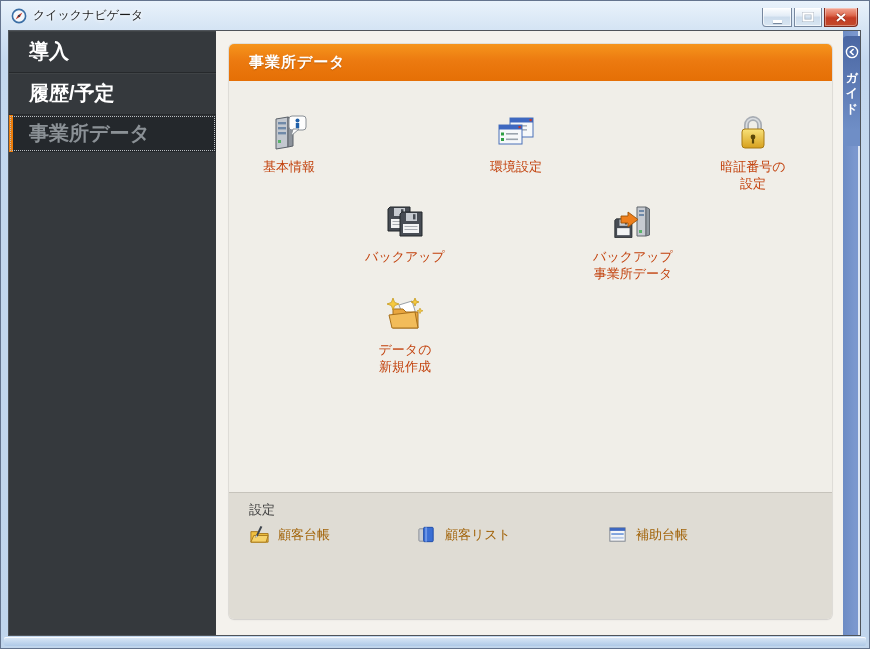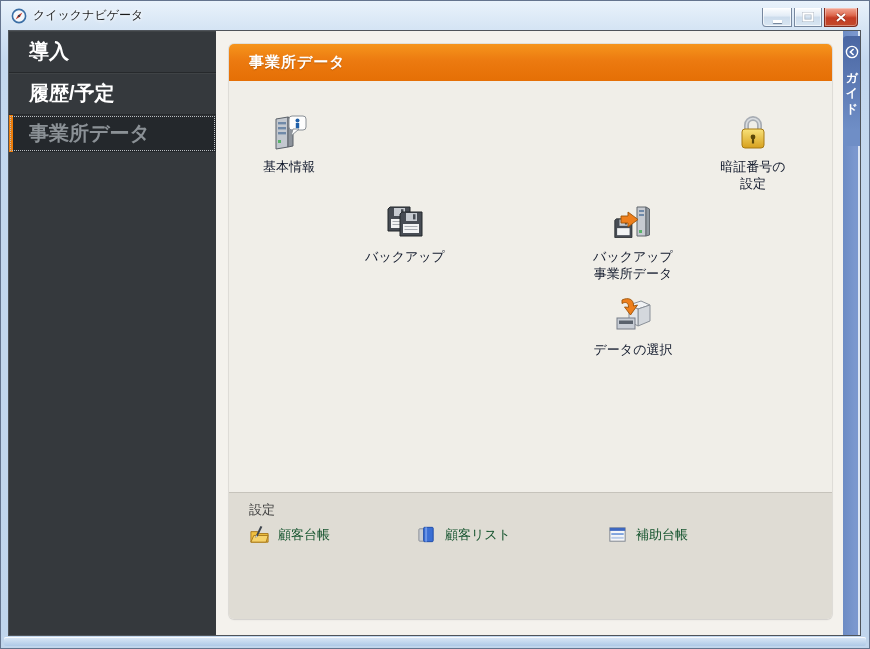--- a/index.html
+++ b/index.html
@@ -48,28 +48,28 @@
     display:flex;flex-direction:column;border-radius:5px;
     box-shadow:0 0 0 1px rgba(0,0,0,.07),0 1px 2px rgba(0,0,0,.08);}
   .card-header{height:37px;flex:none;border-radius:5px 5px 0 0;
     background:linear-gradient(#F6951C,#EC7A10 45%,#E56F05);
     display:flex;align-items:center;padding-left:20px;
     color:#fff;font-size:15px;font-weight:bold;letter-spacing:1px;
     text-shadow:0 1px 1px rgba(120,60,0,.4);}
   .card-body{flex:1;position:relative;background:#F0EEE8;}
   .nav-item{position:absolute;width:120px;display:flex;flex-direction:column;align-items:center;cursor:pointer;}
   .nav-item .big-icon{width:40px;height:40px;}
-  .nav-item .lbl{margin-top:5px;font-size:13px;line-height:17px;color:#0f172a;text-align:center;}
+  .nav-item .lbl{margin-top:5px;font-size:13px;line-height:17px;color:#c2410c;text-align:center;}
 
   .card-settings{height:127px;flex:none;background:#DFDCD4;border-top:1px solid #C6C3BB;
     border-radius:0 0 5px 5px;position:relative;}
   .settings-title{position:absolute;left:20px;top:8px;font-size:13px;color:#3E3E3E;}
   .set-item{position:absolute;top:31px;display:flex;align-items:center;gap:8px;cursor:pointer;}
   .set-item .small-icon{width:21px;height:21px;display:inline-flex;}
-  .set-item .set-lbl{font-size:13px;color:#14532d;}
+  .set-item .set-lbl{font-size:13px;color:#a16207;}
 
   
   .guide{width:17px;flex:none;position:relative;
     background:linear-gradient(90deg,#6D8CC4,#7B97CE 70%);
     box-shadow:inset -2px 0 0 #DDE6F4;cursor:pointer;}
   .guide-tab{position:absolute;left:0;top:5px;width:17px;height:110px;
     background:linear-gradient(#4A66A2,#6F8EC6 85%);border-radius:4px 0 0 4px;
     display:flex;flex-direction:column;align-items:center;padding-top:9px;}
   .guide-chevron{width:14px;height:14px;flex:none;}
   .guide-label{margin-top:4px;writing-mode:vertical-rl;color:#fff;font-weight:bold;
@@ -148,20 +148,42 @@
                 <circle cx="28.5" cy="7.4" r="2" fill="#1F5FA8"></circle>
                 <rect x="26.8" y="10" width="3.4" height="5.2" fill="#1F5FA8"></rect>
               </svg>
             </span>
             <div class="lbl">
               <div>基本情報</div>
               <div></div>
             </div>
           </div>
 
+          <div class="nav-item" style="left:227px;top:32px;">
+            <span class="big-icon">
+              <svg viewBox="0 0 40 40" width="40" height="40">
+                <rect x="14" y="5" width="23" height="19" fill="#F6F8FA" stroke="#4A71B8"></rect>
+                <rect x="14" y="5" width="23" height="4.5" fill="#3E68C0"></rect>
+                <rect x="33.5" y="6" width="2.2" height="2.2" fill="#C0392B"></rect>
+                <rect x="17" y="12" width="14" height="1.6" fill="#AAB2BB"></rect>
+                <rect x="17" y="16" width="14" height="1.6" fill="#AAB2BB"></rect>
+                <rect x="3" y="12" width="23" height="19" fill="#F6F8FA" stroke="#4A71B8"></rect>
+                <rect x="3" y="12" width="23" height="4.5" fill="#3E68C0"></rect>
+                <rect x="22.5" y="13" width="2.2" height="2.2" fill="#C0392B"></rect>
+                <rect x="5" y="19.5" width="3" height="3" fill="#2F9E44"></rect>
+                <rect x="10" y="20" width="12" height="1.6" fill="#9AA4AE"></rect>
+                <rect x="5" y="25" width="3" height="3" fill="#2F9E44"></rect>
+                <rect x="10" y="25.5" width="12" height="1.6" fill="#9AA4AE"></rect>
+              </svg>
+            </span>
+            <div class="lbl">
+              <div>環境設定</div>
+              <div></div>
+            </div>
+          </div>
 
           <div class="nav-item" style="left:464px;top:32px;">
             <span class="big-icon">
               <svg viewBox="0 0 40 40" width="40" height="40">
                 <defs>
                   <linearGradient id="gg" x1="0" y1="0" x2="0" y2="1">
                     <stop offset="0" stop-color="#F8E27A"></stop>
                       <stop offset="1" stop-color="#D7A01D"></stop>
                   </linearGradient>
                 </defs>
@@ -221,37 +243,37 @@
                 </g>
                 <path d="M8 13 h7 v-4 l10 7.5 -10 7.5 v-4 h-7 z" fill="#EE7F1C" stroke="#9C5208" stroke-width="0.9"></path>
               </svg>
             </span>
             <div class="lbl">
               <div>バックアップ</div>
               <div>事業所データ</div>
             </div>
           </div>
 
-
-          <div class="nav-item" style="left:344px;top:215px;">
-            <span class="big-icon">
-              <svg viewBox="0 0 40 40" width="40" height="40">
-                <path d="M16 9 L28 5 L37 9 L25 13 Z" fill="#F0F2F4" stroke="#8A9098"></path>
-                <path d="M37 9 V25 L25 30 V13 Z" fill="#D4D8DD" stroke="#8A9098"></path>
-                <path d="M16 9 V25 L25 30 V13 Z" fill="#E2E5E9" stroke="#8A9098"></path>
-                <rect x="4" y="22" width="18" height="11" fill="#C9CED6" stroke="#767D87"></rect>
-                <rect x="6" y="24.5" width="14" height="3.5" fill="#5A626D"></rect>
-                <path d="M9 4 C15 1 21 3 20.5 10 L24.5 9 L17.5 19 L11.5 11 L15.5 11.3 C15.7 6.5 12.5 5.5 9 7.5 Z" fill="#EE7F1C" stroke="#9C5208" stroke-width="0.9"></path>
-              </svg>
-            </span>
-            <div class="lbl">
-              <div>データの選択</div>
-              <div></div>
-            </div>
-          </div>
+          <div class="nav-item" style="left:116px;top:215px;">
+            <span class="big-icon">
+              <svg viewBox="0 0 40 40" width="40" height="40">
+                <path d="M14 9 l13 -4 4 13 -12 4 z" fill="#FFFFFF" stroke="#9AA0A6"></path>
+                <path d="M8 13 h10 l3 3 h12 v16 H8 z" fill="#E9A63F" stroke="#A8701B"></path>
+                <path d="M4 19 L30 16 L33 32 L7 32 Z" fill="#F2BC5A" stroke="#A8701B"></path>
+                <path d="M8 2 L9.6 6.4 L14 8 L9.6 9.6 L8 14 L6.4 9.6 L2 8 L6.4 6.4 Z" fill="#F6C93F" stroke="#C79A1E" stroke-width="0.8"></path>
+                <path d="M30 2 L31.2 5 L34 6 L31.2 7 L30 10 L28.8 7 L26 6 L28.8 5 Z" fill="#F6C93F" stroke="#C79A1E" stroke-width="0.8"></path>
+                <path d="M35 12 L35.8 14 L38 14.8 L35.8 15.6 L35 17.6 L34.2 15.6 L32 14.8 L34.2 14 Z" fill="#F6C93F" stroke="#C79A1E" stroke-width="0.6"></path>
+              </svg>
+            </span>
+            <div class="lbl">
+              <div>データの</div>
+              <div>新規作成</div>
+            </div>
+          </div>
+
 
         </div>
 
         <div class="card-settings">
           <div class="settings-title">設定</div>
 
           <div class="set-item" style="left:20px;">
             <span class="small-icon">
               <svg viewBox="0 0 22 22" width="21" height="21">
                 <path d="M2 8 h7 l2 2 h9 v9 H2 z" fill="#F0C040" stroke="#A8791C"></path>

